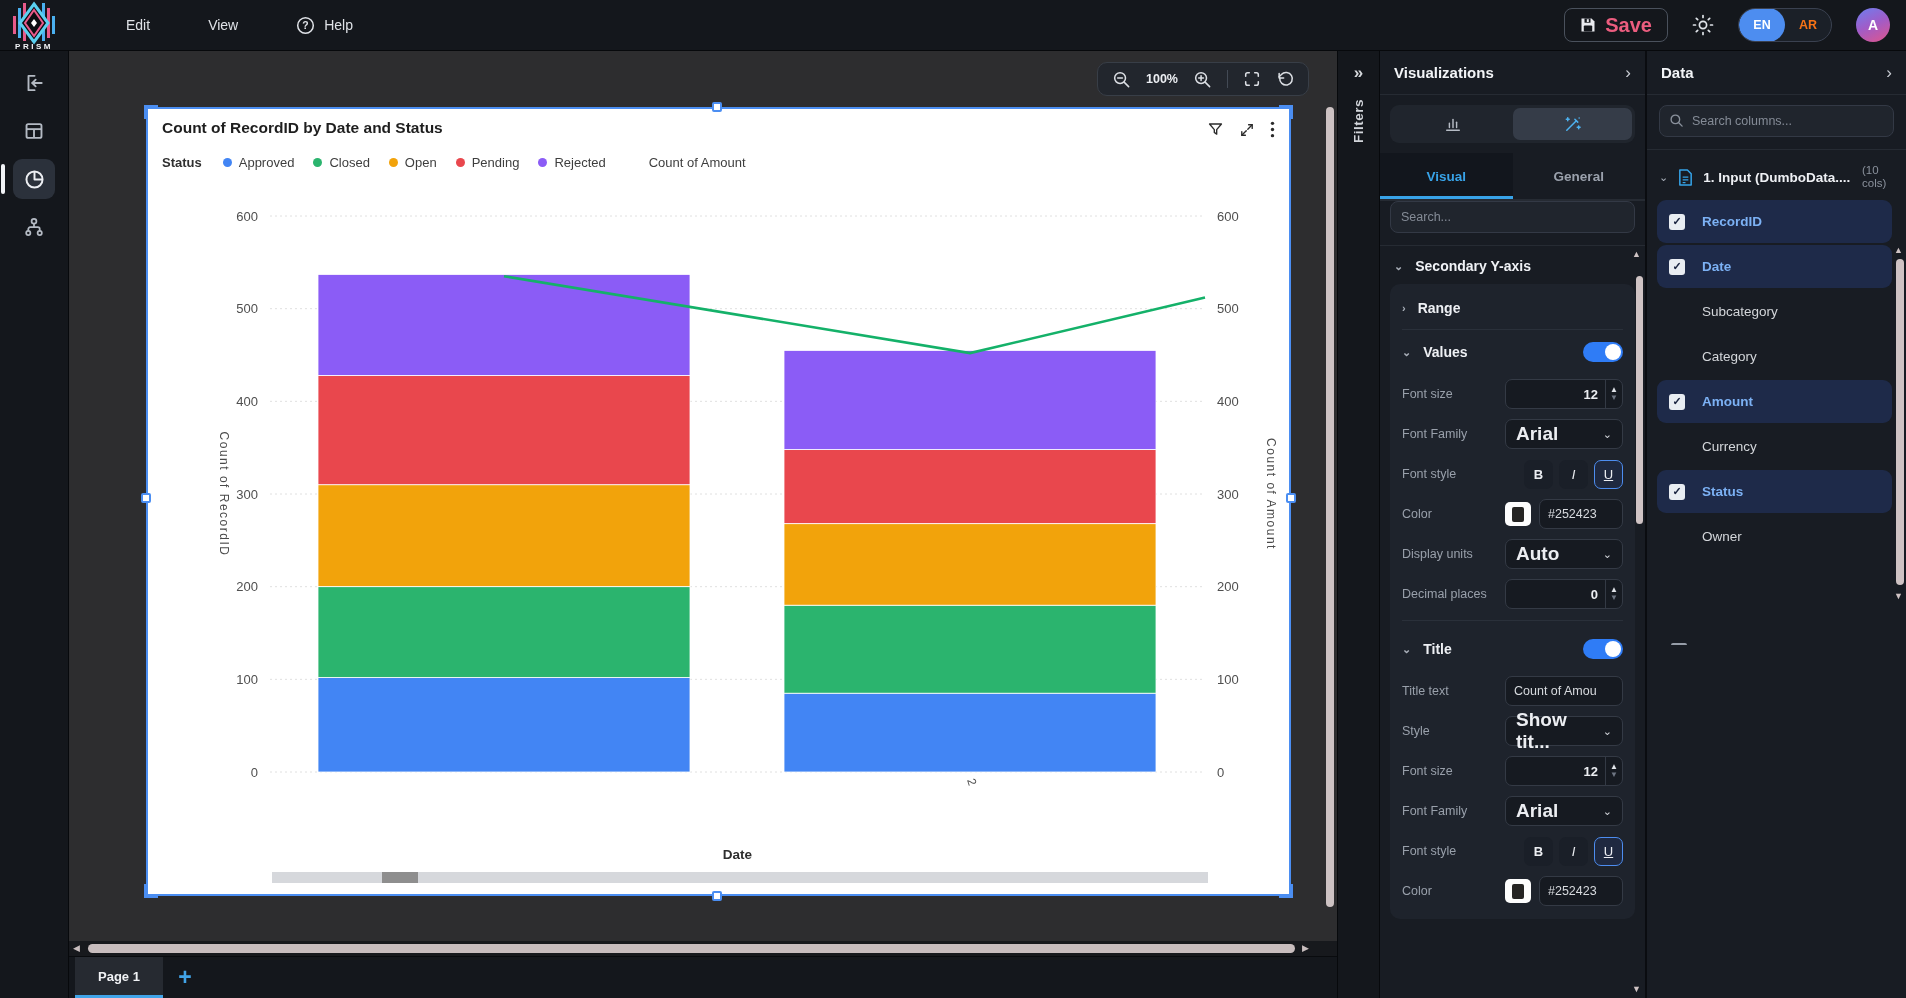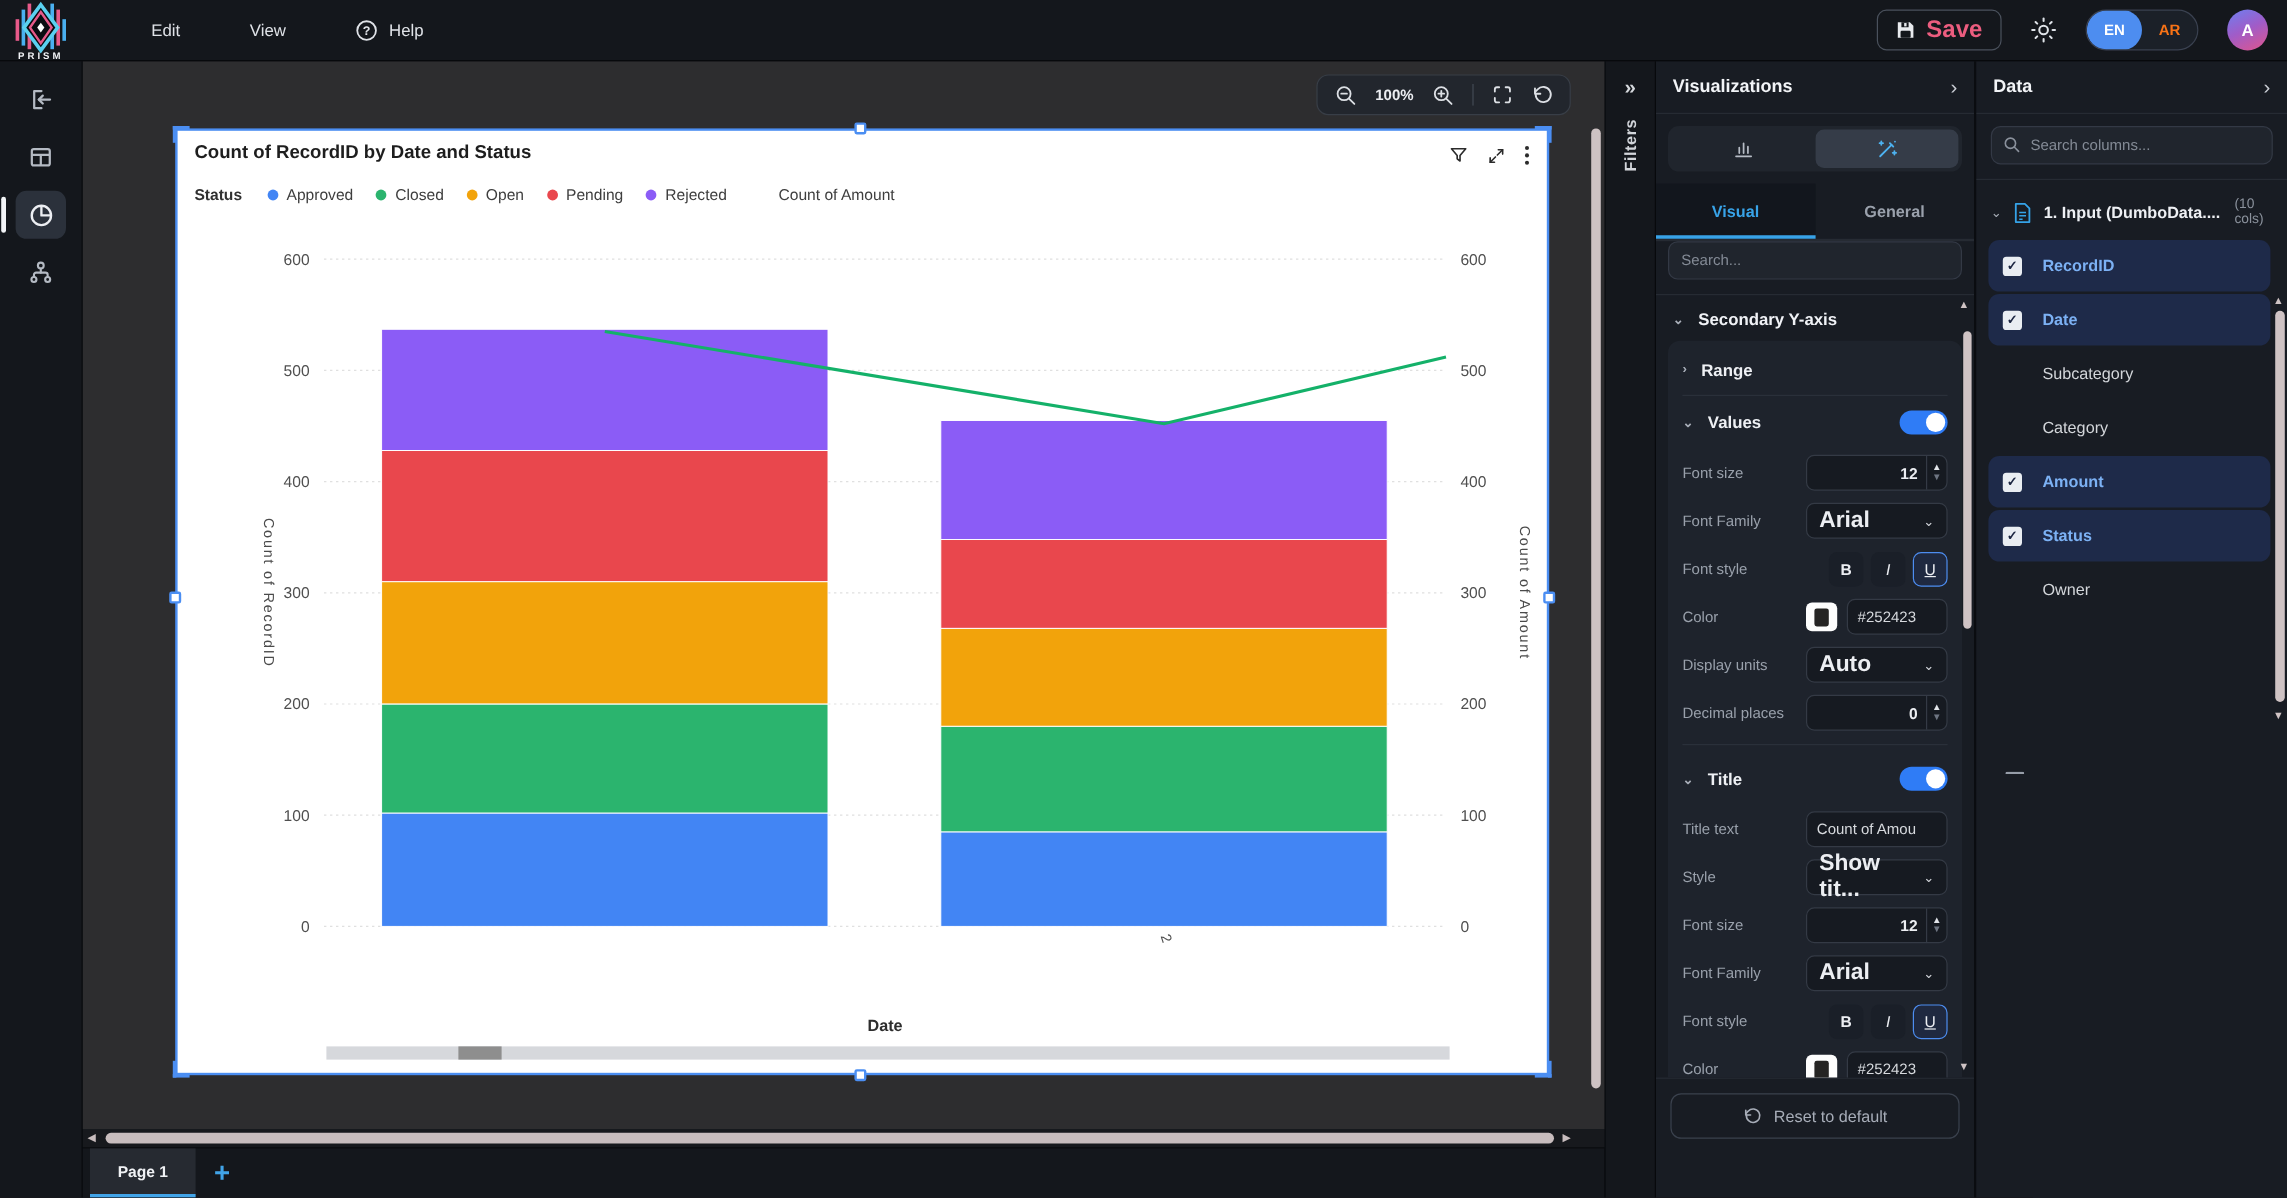--- a/index.html
+++ b/index.html
@@ -605,29 +605,20 @@
                   </span>
       <input class="inp hexinp" value="#252423" style="">
                 </div>
               </div>
             </div>
           </div>
       </div>
       <span class="scroll-dn">▼</span>
     </div>
 
-    <div class="vfoot">
-      <button class="reset-btn">
-        <svg class="ic" width="16" height="16" viewBox="0 0 20 20" fill="none" stroke="#a7adb8" stroke-width="1.7" stroke-linecap="round" stroke-linejoin="round">
-          <path d="M3.5 4v5h5"></path>
-            <path d="M4.2 9A7 7 0 1 0 6 5L3.5 7.5"></path>
-        </svg>
-        <span>Reset to default</span>
-      </button>
-    </div>
   </aside>
 
   <aside class="panel datap">
     <div class="p-head">
       <span class="t">Data</span>
       <span class="p-chev">›</span>
     </div>
     <div class="dsearch-wrap">
       <svg class="ic dsearch-ico" width="15" height="15" viewBox="0 0 20 20" fill="none" stroke="currentColor" stroke-width="1.8" stroke-linecap="round">
         <circle cx="8.5" cy="8.5" r="5.7"></circle>
@@ -657,20 +648,24 @@
           <span class="cb"></span>
           <span class="cname">Subcategory</span>
         </div>
         <div class="dcol">
           <span class="cb"></span>
           <span class="cname">Category</span>
         </div>
         <div class="dcol sel">
           <span class="cb on">✓</span>
           <span class="cname">Amount</span>
+        </div>
+        <div class="dcol">
+          <span class="cb"></span>
+          <span class="cname">Currency</span>
         </div>
         <div class="dcol sel">
           <span class="cb on">✓</span>
           <span class="cname">Status</span>
         </div>
         <div class="dcol">
           <span class="cb"></span>
           <span class="cname">Owner</span>
         </div>
       </div>

